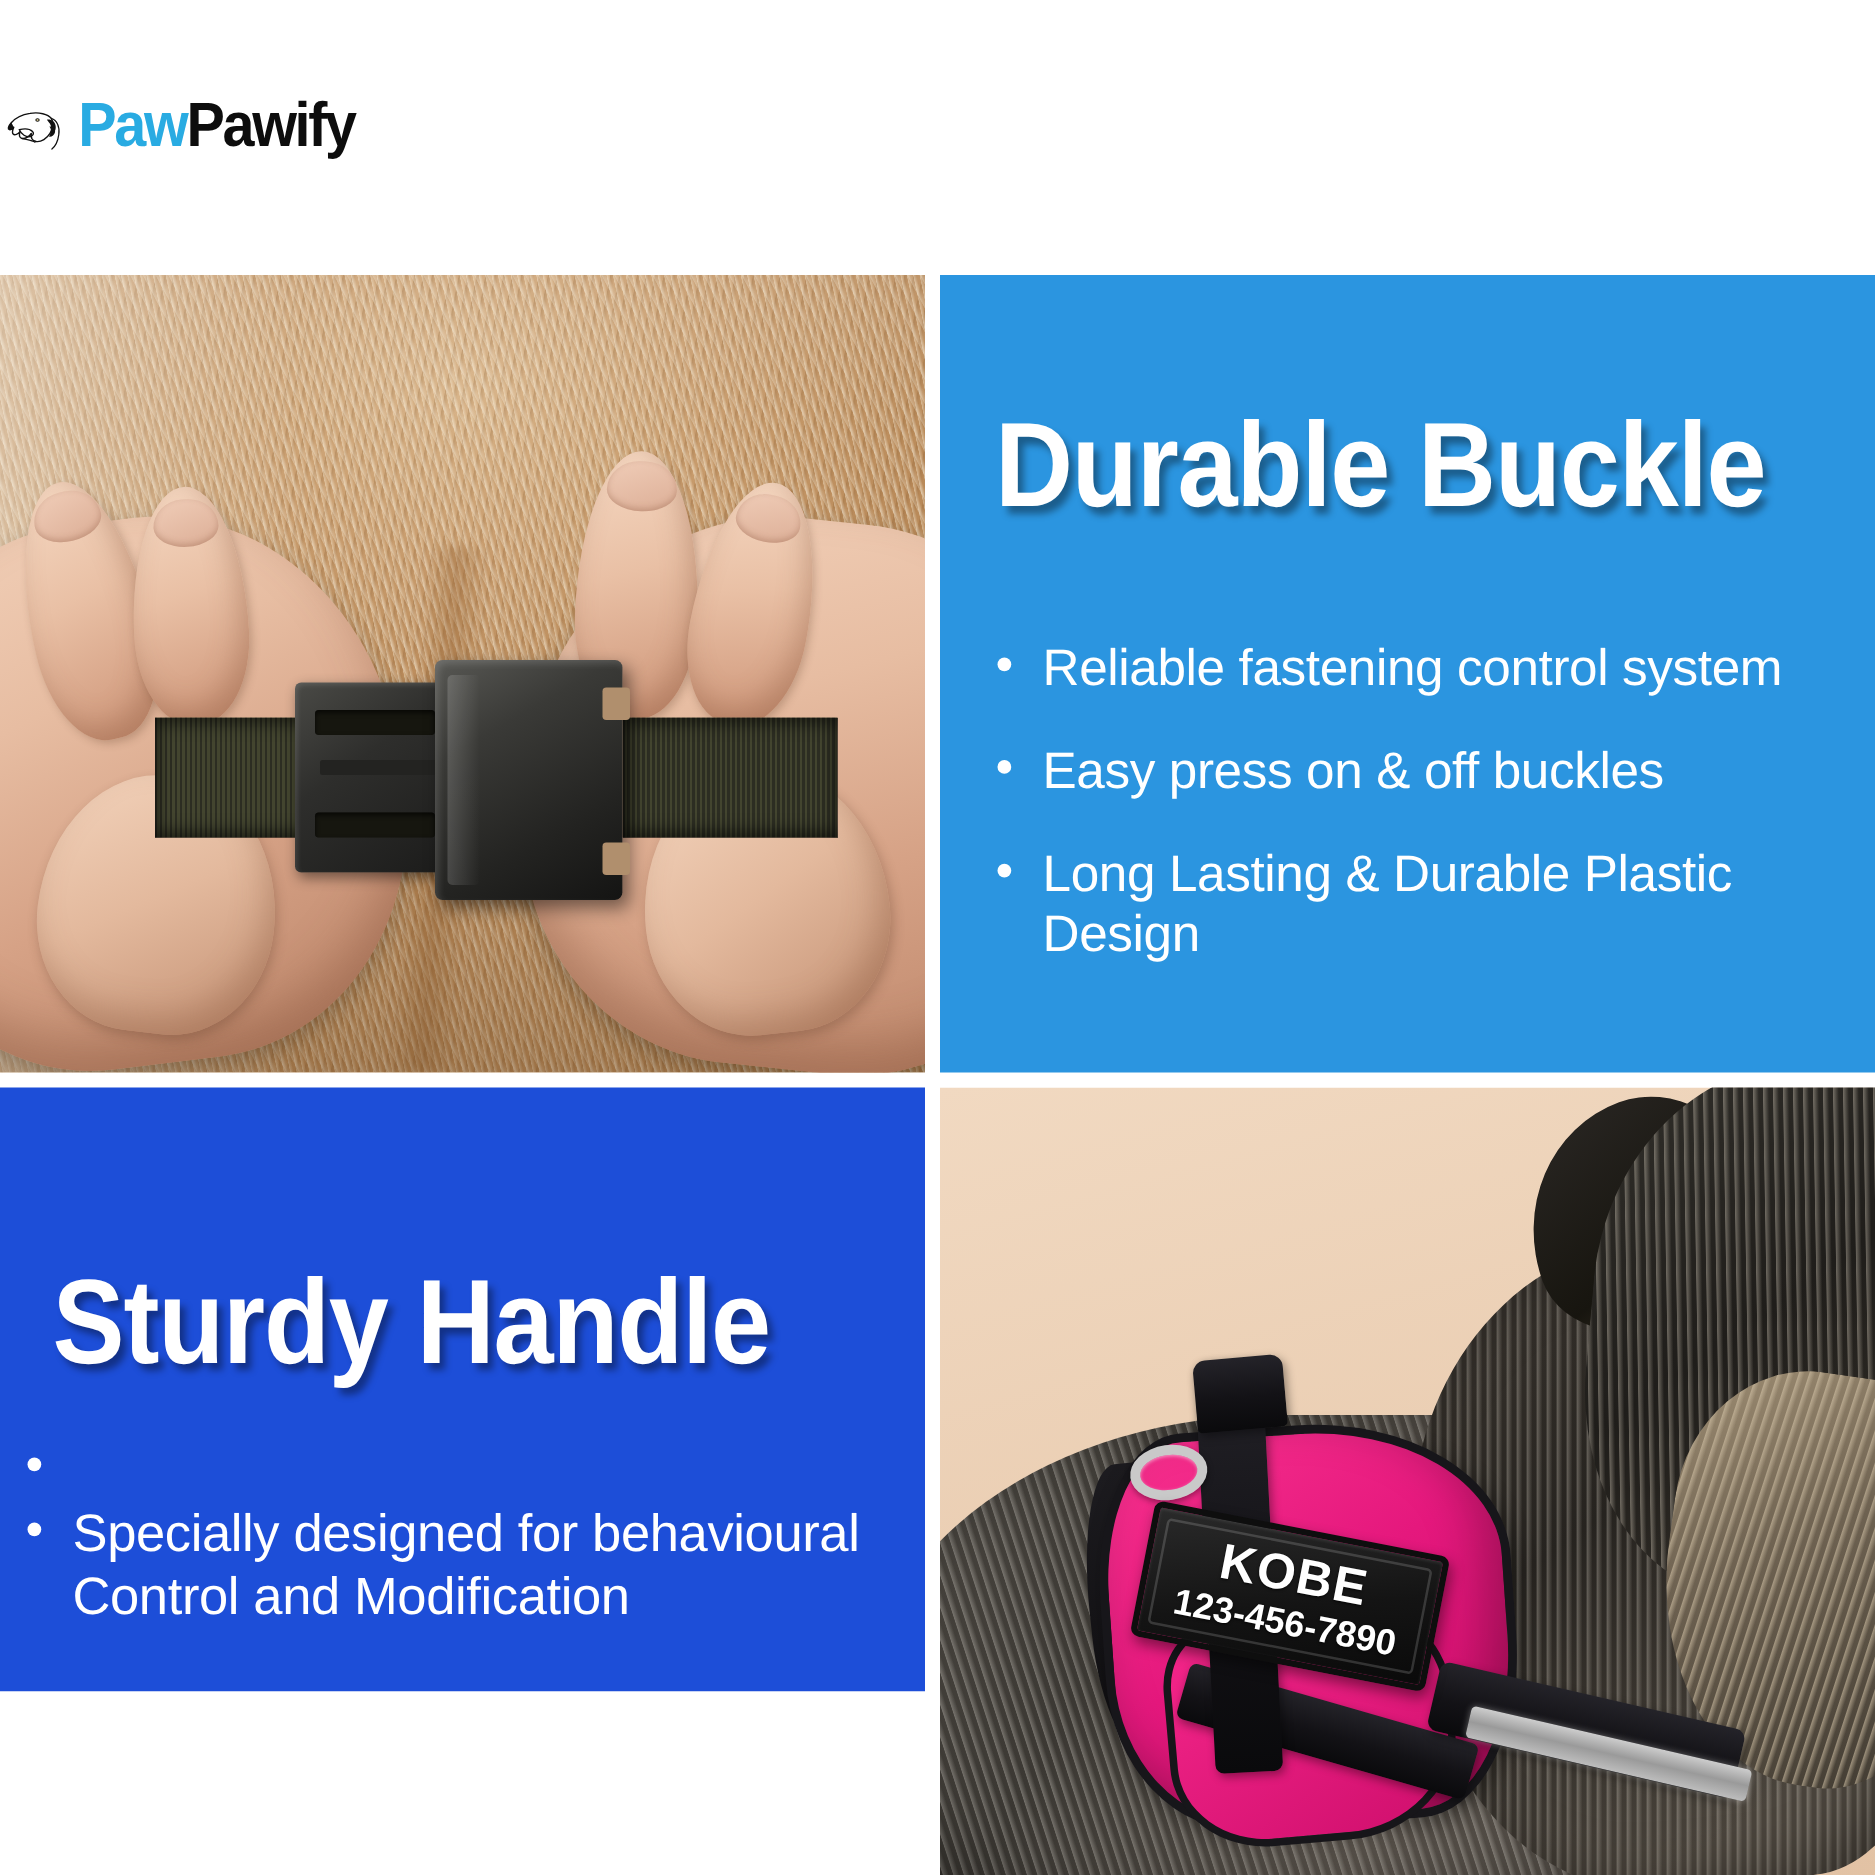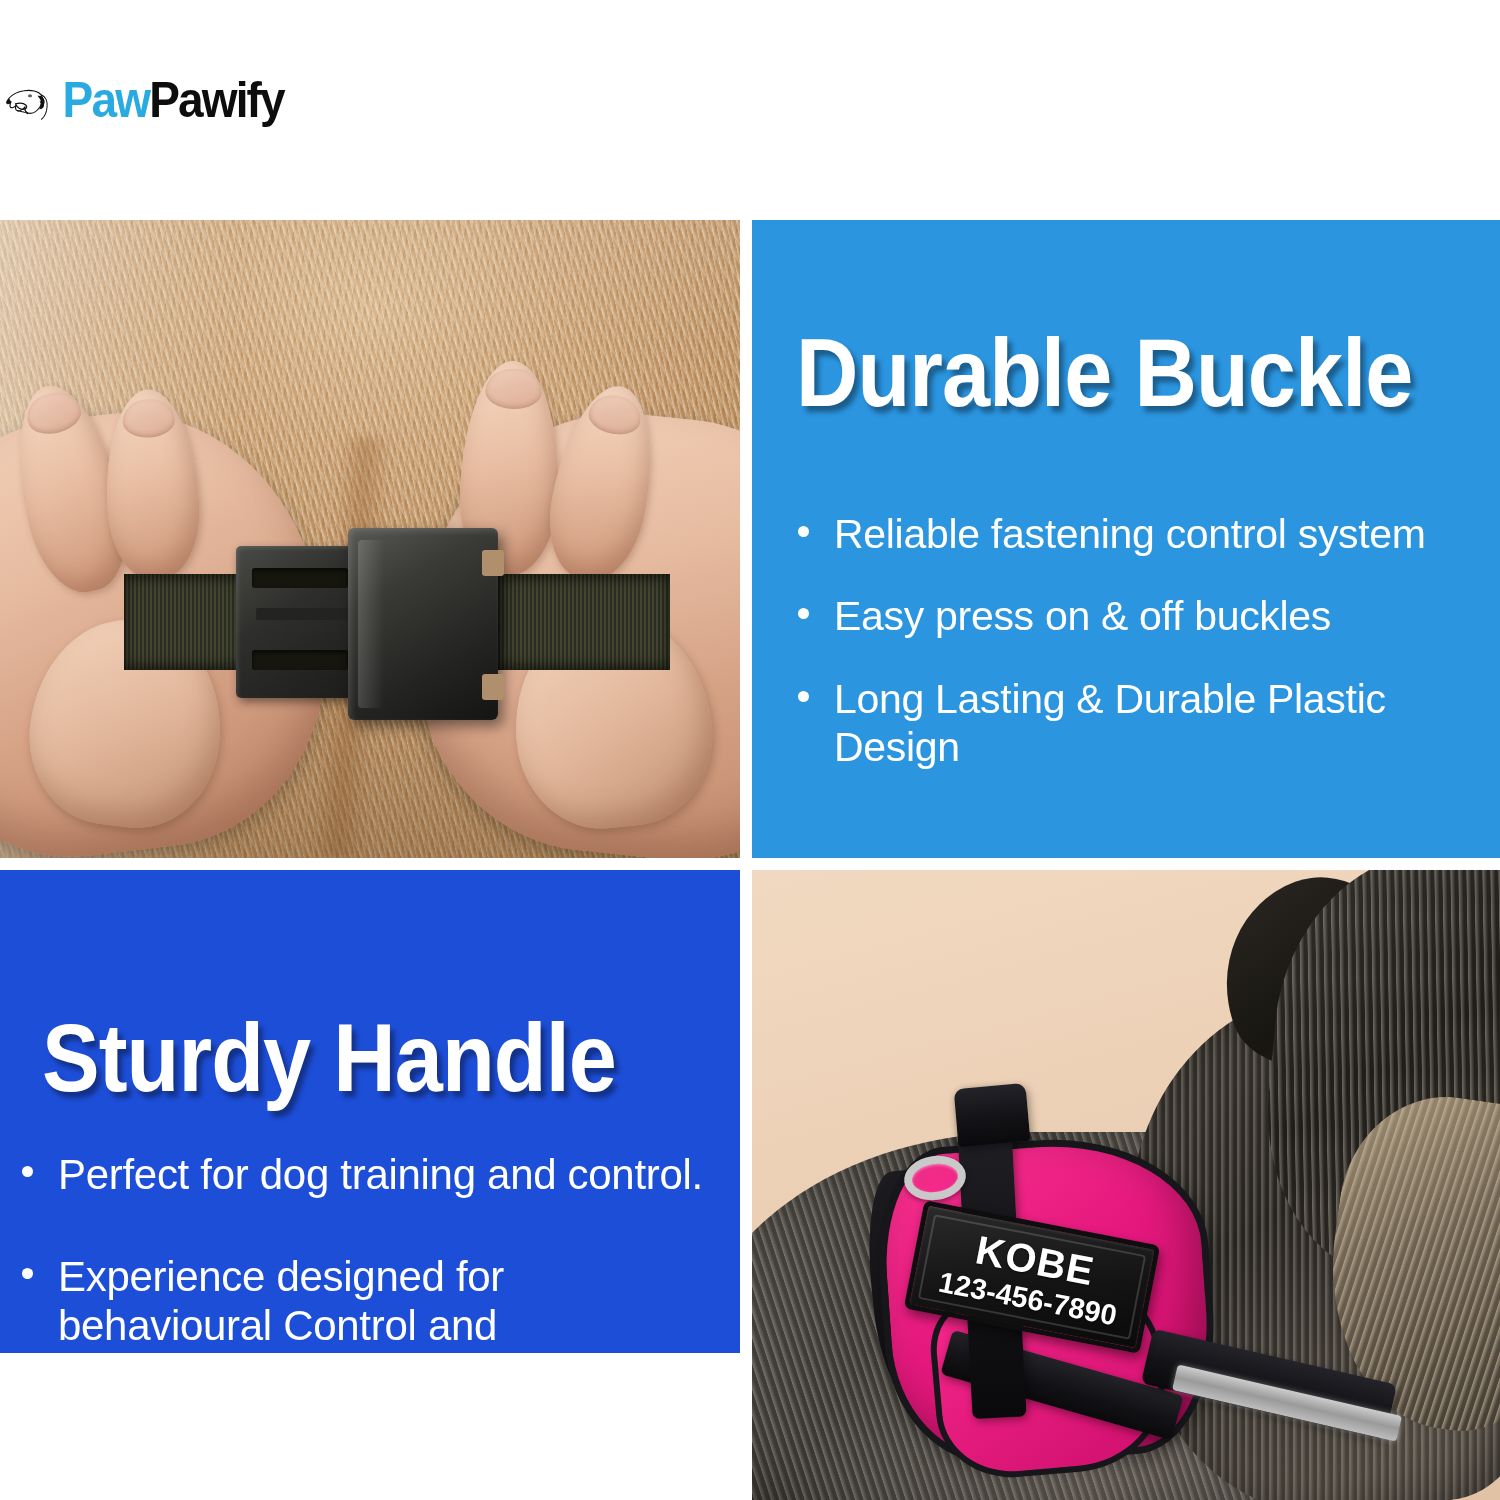--- a/index.html
+++ b/index.html
@@ -323,22 +323,22 @@
         <li><span class="bullet-dot"></span><span>Easy press on &amp; off buckles</span></li>
         <li><span class="bullet-dot"></span><span>Long Lasting &amp; Durable Plastic Design</span></li>
       </ul>
     </div>
   </div>
 
   <div class="panel" id="panel-handle-text">
     <div class="blue-inner">
       <div class="feat-title" id="handle-title">Sturdy Handle</div>
       <ul class="feat-list" id="handle-list">
-        <li><span class="bullet-dot"></span><span>Perfect for dog training and control.</span></li>
-        <li><span class="bullet-dot"></span><span>Experience designed for behavioural Control and Modification</span></li>
+        <li><span class="bullet-dot"></span></li>
+        <li><span class="bullet-dot"></span><span>Specially designed for behavioural Control and Modification</span></li>
       </ul>
     </div>
   </div>
 
   <div class="panel" id="panel-handle-photo">
     <div id="dog-photo">
       <div id="dog-body"></div>
       <div id="dog-neck"></div>
       <div id="dog-ear"></div>
       <div id="dog-head"></div>

